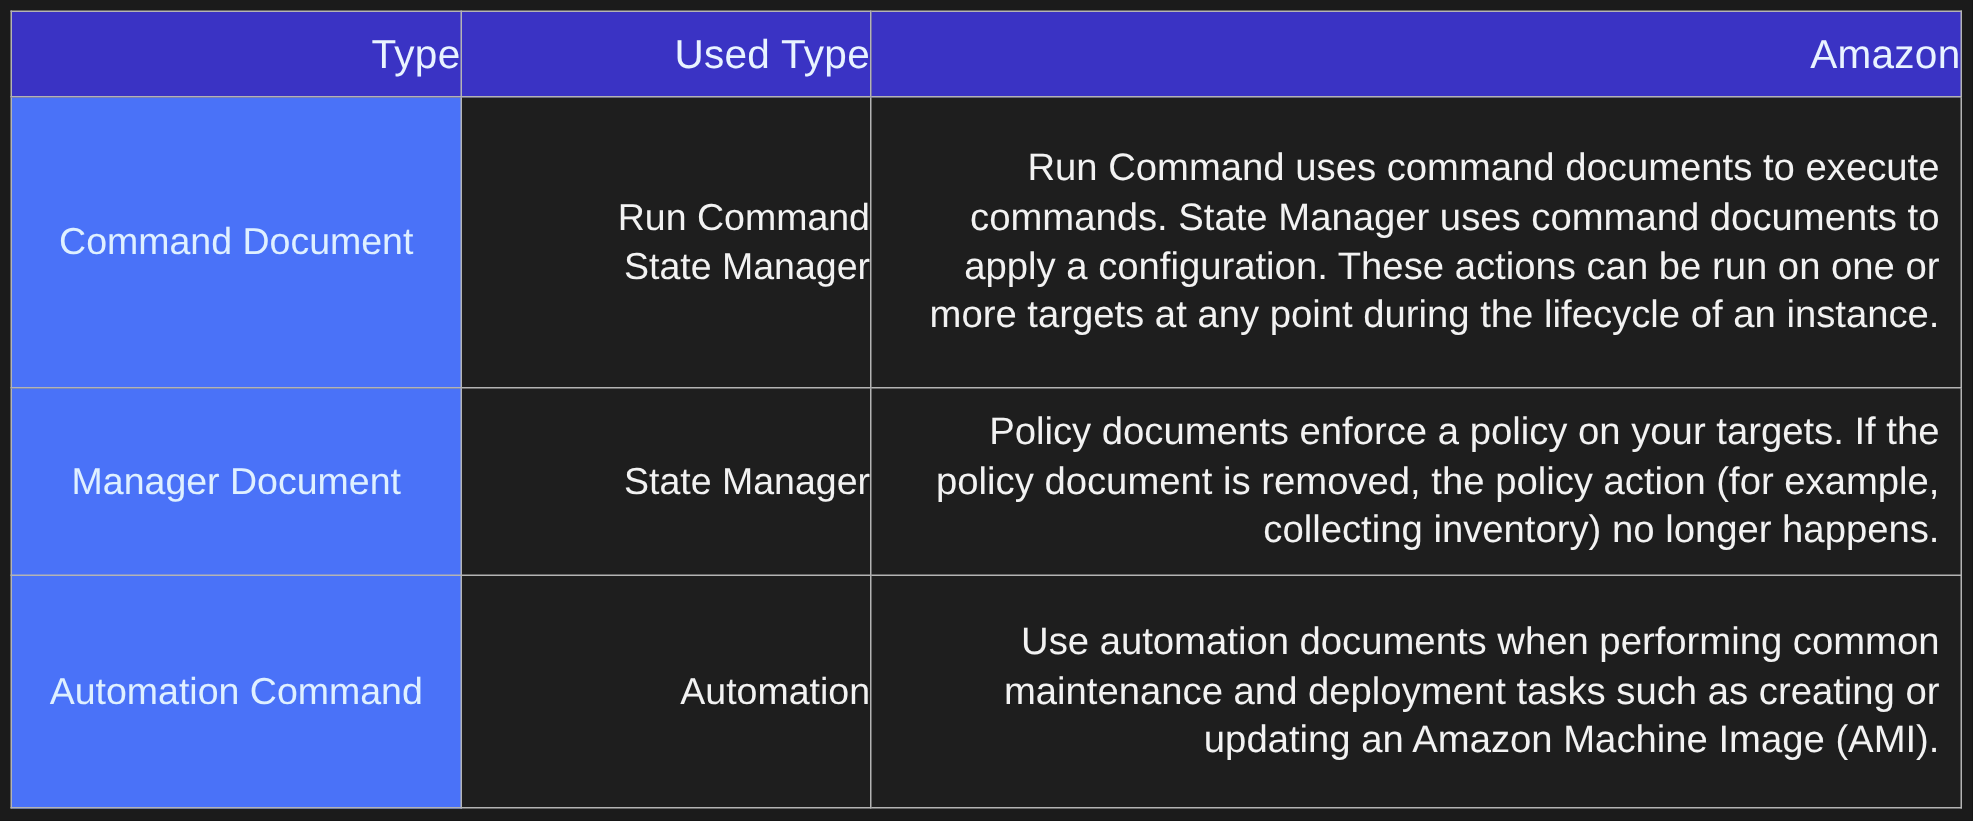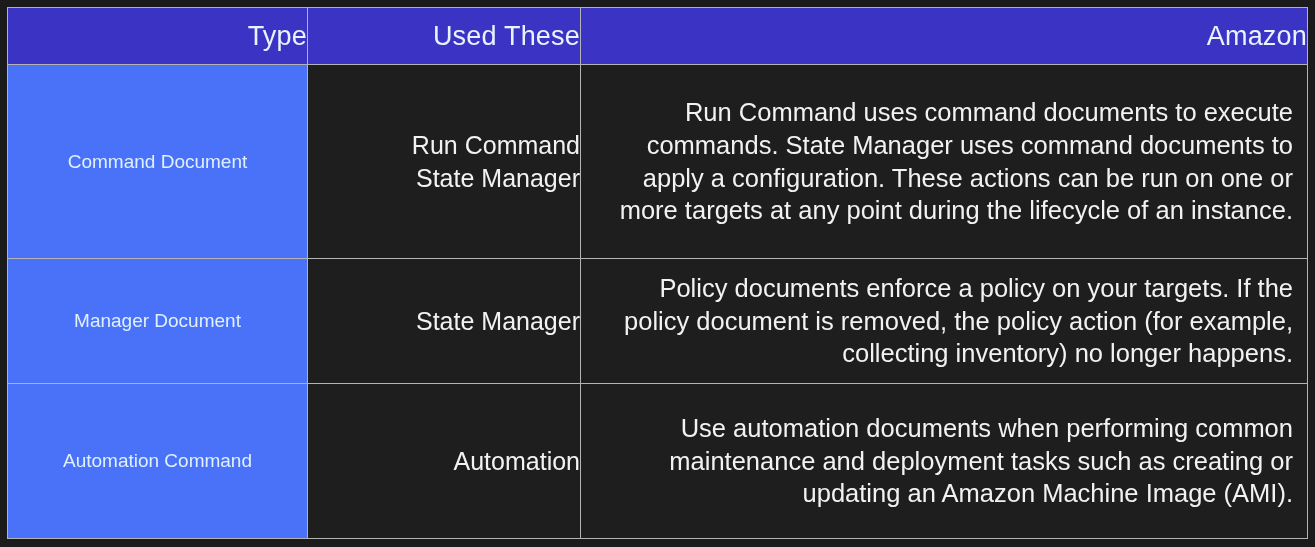--- a/index.html
+++ b/index.html
@@ -64,21 +64,21 @@
     background: #1e1e1e;
     color: #f2f2f2;
     text-align: right;
     font-size: 25px;
     font-weight: 400;
     line-height: 1.22;
   }
   tbody td.type-cell {
     background: #4a72f8;
     color: #dff0ff;
-    font-size: 19px;
+    font-size: 25px;
     text-align: center;
     padding: 0 18px;
     white-space: nowrap;
   }
   tbody td.usedwith-cell {
     font-size: 25px;
     line-height: 1.30;
   }
   tbody td.purpose-cell {
     font-size: 25.5px;
@@ -99,21 +99,21 @@
   <div class="table-wrap">
     <table class="doc-table">
       <colgroup>
         <col class="c-type">
         <col class="c-usedwith">
         <col class="c-purpose">
       </colgroup>
       <thead>
         <tr>
           <th>Type</th>
-          <th>Used These</th>
+          <th>Used Type</th>
           <th>Amazon</th>
         </tr>
       </thead>
       <tbody>
 
         <tr class="row-1">
           <td class="type-cell">Command Document</td>
           <td class="usedwith-cell">
             <span class="cell-text">
               <span class="cell-line">Run Command</span>

